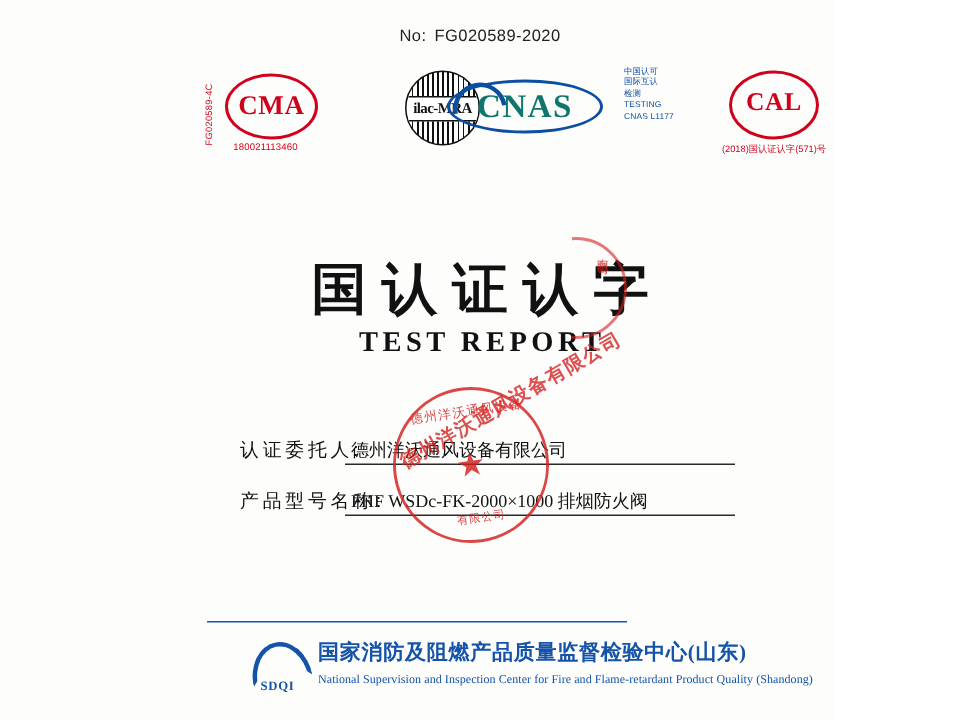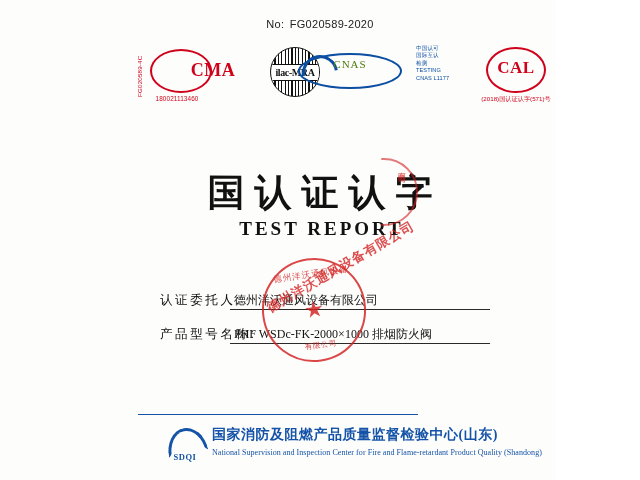--- a/index.html
+++ b/index.html
@@ -70,21 +70,20 @@
     position: absolute;
     left: 12px;
     top: 15px;
     width: 62px;
     text-align: center;
     font-family: "Liberation Serif", serif;
     font-weight: bold;
     font-size: 18px;
     color: #d0021b;
     letter-spacing: 0.5px;
-    padding-left: 32px;
   }
   .cma-side {
     position: absolute;
     left: -2px;
     top: 0px;
     font-size: 6.2px;
     color: #d0021b;
     writing-mode: vertical-rl;
     transform: rotate(180deg);
     letter-spacing: 0.2px;
@@ -151,23 +150,23 @@
     border-radius: 50%;
     box-sizing: border-box;
   }
   .cnas-inner {
     position: absolute;
     left: 12px;
     top: 13px;
     width: 88px;
     text-align: center;
     font-family: "Liberation Serif", serif;
-    font-weight: normal;
-    font-size: 11px;
-    color: #4d7c0f;
+    font-weight: bold;
+    font-size: 22px;
+    color: #0f766e;
     letter-spacing: 1px;
   }
   .cnas-swoosh {
     position: absolute;
     left: 8px;
     top: 10px;
     width: 30px;
     height: 30px;
     border-radius: 50%;
     border: 3px solid #0b4ea2;

